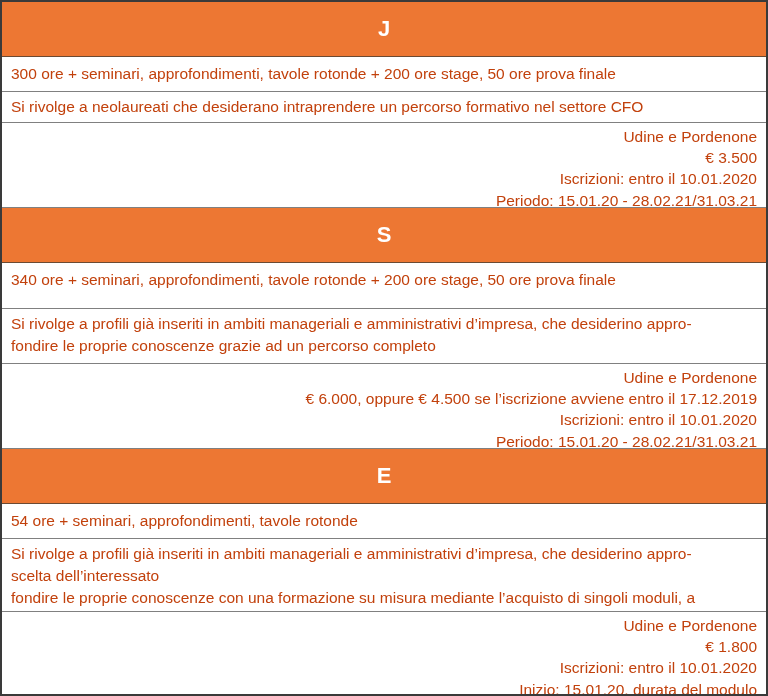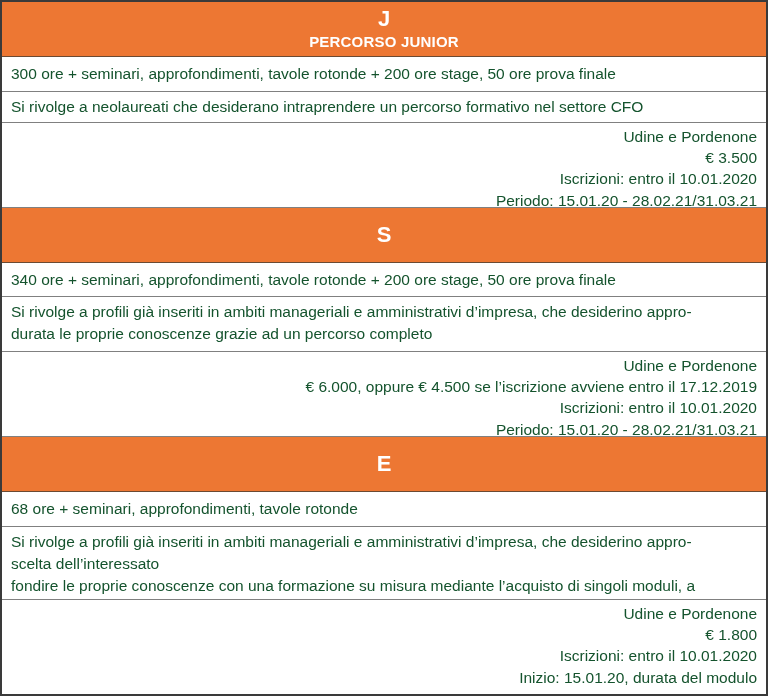--- a/index.html
+++ b/index.html
@@ -14,21 +14,21 @@
     height: 696px;
     border: 2px solid #3a3a3a;
     background: #ffffff;
     overflow: hidden;
   }
   .row {
     box-sizing: border-box;
     border-bottom: 1px solid #808080;
     padding: 0 9px;
     overflow: hidden;
-    color: #14532d;
+    color: #c2410c;
     font-size: 15.5px;
     line-height: 21.5px;
     white-space: nowrap;
     background: #ffffff;
   }
   .row.header {
     background: #ED7733;
     color: #ffffff;
     text-align: center;
     display: flex;
@@ -56,57 +56,56 @@
   .row.last { border-bottom: none; }
   .line { white-space: nowrap; }
 </style>
 </head>
 <body>
 
 <div class="course-table">
 
   <div class="row header" style="height:55px">
     <div class="letter">J</div>
-    <div class="course-title">PERCORSO JUNIOR</div>
   </div>
   <div class="row hours" style="height:35px">
     <span>300 ore + seminari, approfondimenti, tavole rotonde + 200 ore stage, 50 ore prova finale</span>
   </div>
   <div class="row target" style="height:31px">
       <div class="line">Si rivolge a neolaureati che desiderano intraprendere un percorso formativo nel settore CFO</div>
     </div>
   <div class="row details" style="height:85px">
       <div class="line">Udine e Pordenone</div>
       <div class="line">€ 3.500</div>
       <div class="line">Iscrizioni: entro il 10.01.2020</div>
       <div class="line">Periodo: 15.01.20 - 28.02.21/31.03.21</div>
     </div>
 
   <div class="row header" style="height:55px">
     <div class="letter">S</div>
   </div>
-  <div class="row hours" style="height:34px">
+  <div class="row hours" style="height:46px">
     <span>340 ore + seminari, approfondimenti, tavole rotonde + 200 ore stage, 50 ore prova finale</span>
   </div>
   <div class="row target" style="height:55px">
       <div class="line">Si rivolge a profili già inseriti in ambiti manageriali e amministrativi d’impresa, che desiderino appro-</div>
-      <div class="line">durata le proprie conoscenze grazie ad un percorso completo</div>
+      <div class="line">fondire le proprie conoscenze grazie ad un percorso completo</div>
     </div>
   <div class="row details" style="height:85px">
       <div class="line">Udine e Pordenone</div>
       <div class="line">€ 6.000, oppure € 4.500 se l’iscrizione avviene entro il 17.12.2019</div>
       <div class="line">Iscrizioni: entro il 10.01.2020</div>
       <div class="line">Periodo: 15.01.20 - 28.02.21/31.03.21</div>
     </div>
 
   <div class="row header" style="height:55px">
     <div class="letter">E</div>
   </div>
   <div class="row hours" style="height:35px">
-    <span>68 ore + seminari, approfondimenti, tavole rotonde</span>
+    <span>54 ore + seminari, approfondimenti, tavole rotonde</span>
   </div>
   <div class="row target" style="height:73px">
       <div class="line">Si rivolge a profili già inseriti in ambiti manageriali e amministrativi d’impresa, che desiderino appro-</div>
       <div class="line">scelta dell’interessato</div>
       <div class="line">fondire le proprie conoscenze con una formazione su misura mediante l’acquisto di singoli moduli, a</div>
     </div>
   <div class="row details last" style="height:94px">
       <div class="line">Udine e Pordenone</div>
       <div class="line">€ 1.800</div>
       <div class="line">Iscrizioni: entro il 10.01.2020</div>

